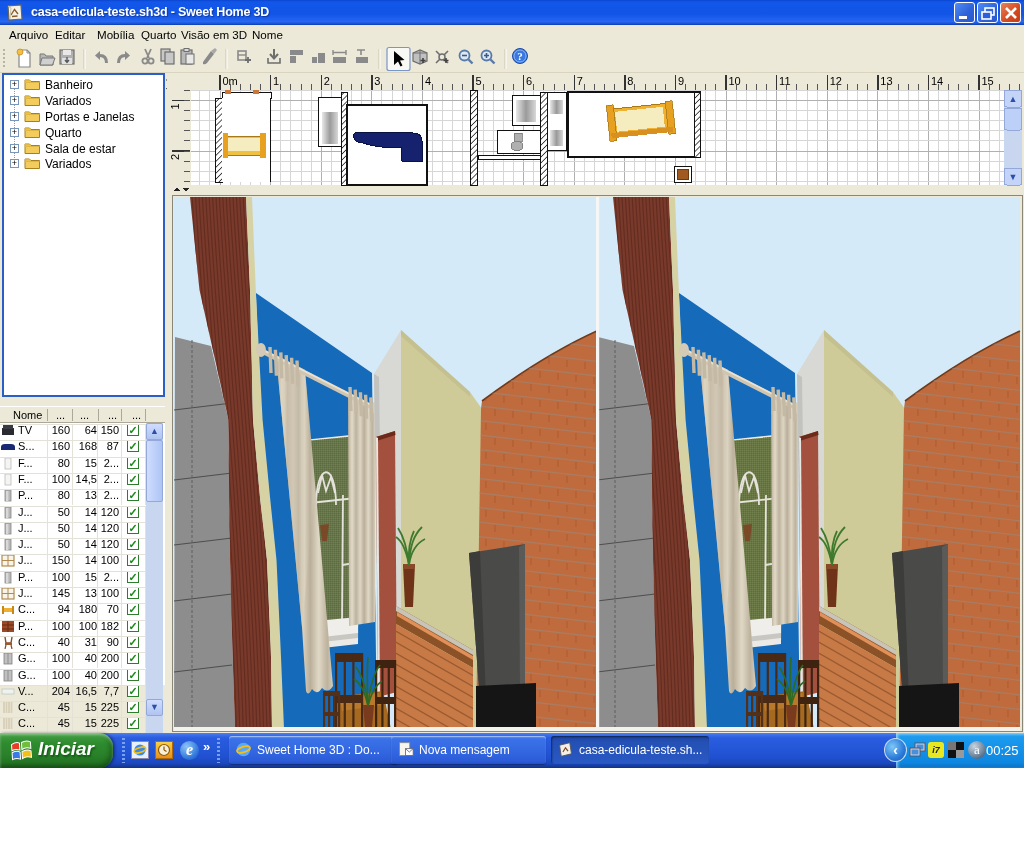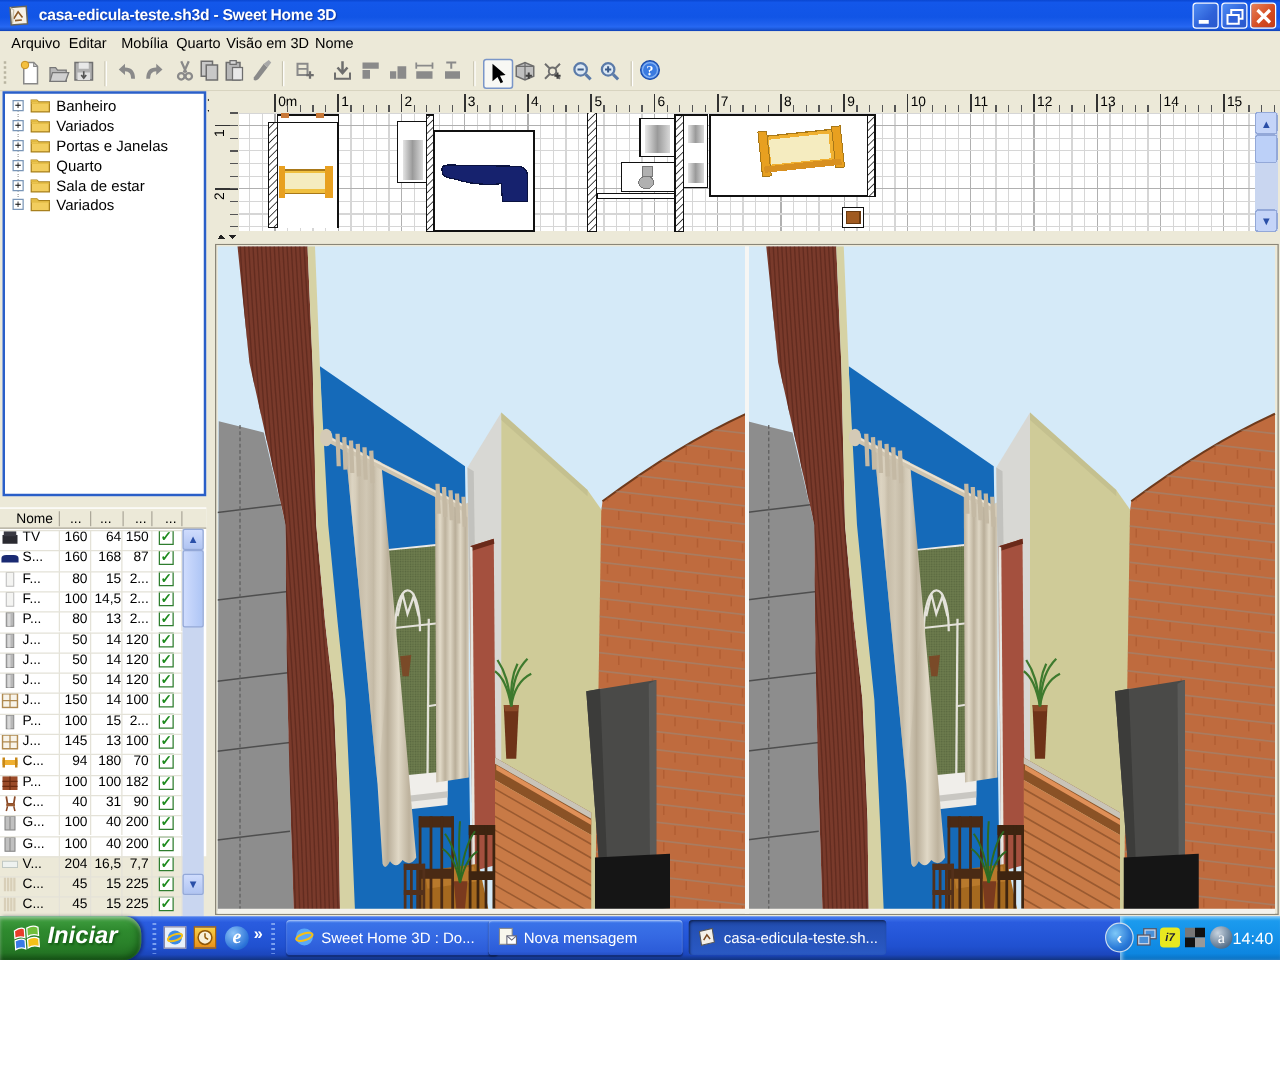--- a/index.html
+++ b/index.html
@@ -1336,16 +1336,16 @@
       <div style="position:absolute;left:928px;top:9px;width:16px;height:16px;background:#e8e820;border-radius:3px;
       color:#223;font-size:9px;font-weight:bold;text-align:center;line-height:16px;font-style:italic">i7</div>
       <svg style="position:absolute;left:948px;top:9px" width="16" height="16">
         <rect width="8" height="8" fill="#777"></rect>
       <rect x="8" width="8" height="8" fill="#111"></rect>
         <rect y="8" width="8" height="8" fill="#111"></rect>
         <rect x="8" y="8" width="8" height="8" fill="#999"></rect>
       </svg>
       <div style="position:absolute;left:968px;top:8px;width:18px;height:18px;border-radius:50%;
       background:radial-gradient(circle at 35% 30%,#c8d4e0,#5a748e 70%,#3a5470);color:#fff;font-size:13px;text-align:center;line-height:18px;font-family:'Liberation Serif',serif">a</div>
-      <div style="position:absolute;left:986px;top:10px;color:#fff;font-size:13px">14:40</div>
+      <div style="position:absolute;left:986px;top:10px;color:#fff;font-size:13px">00:25</div>
     </div>
 <div id="below"></div>
 </div>
 
 </body></html>

